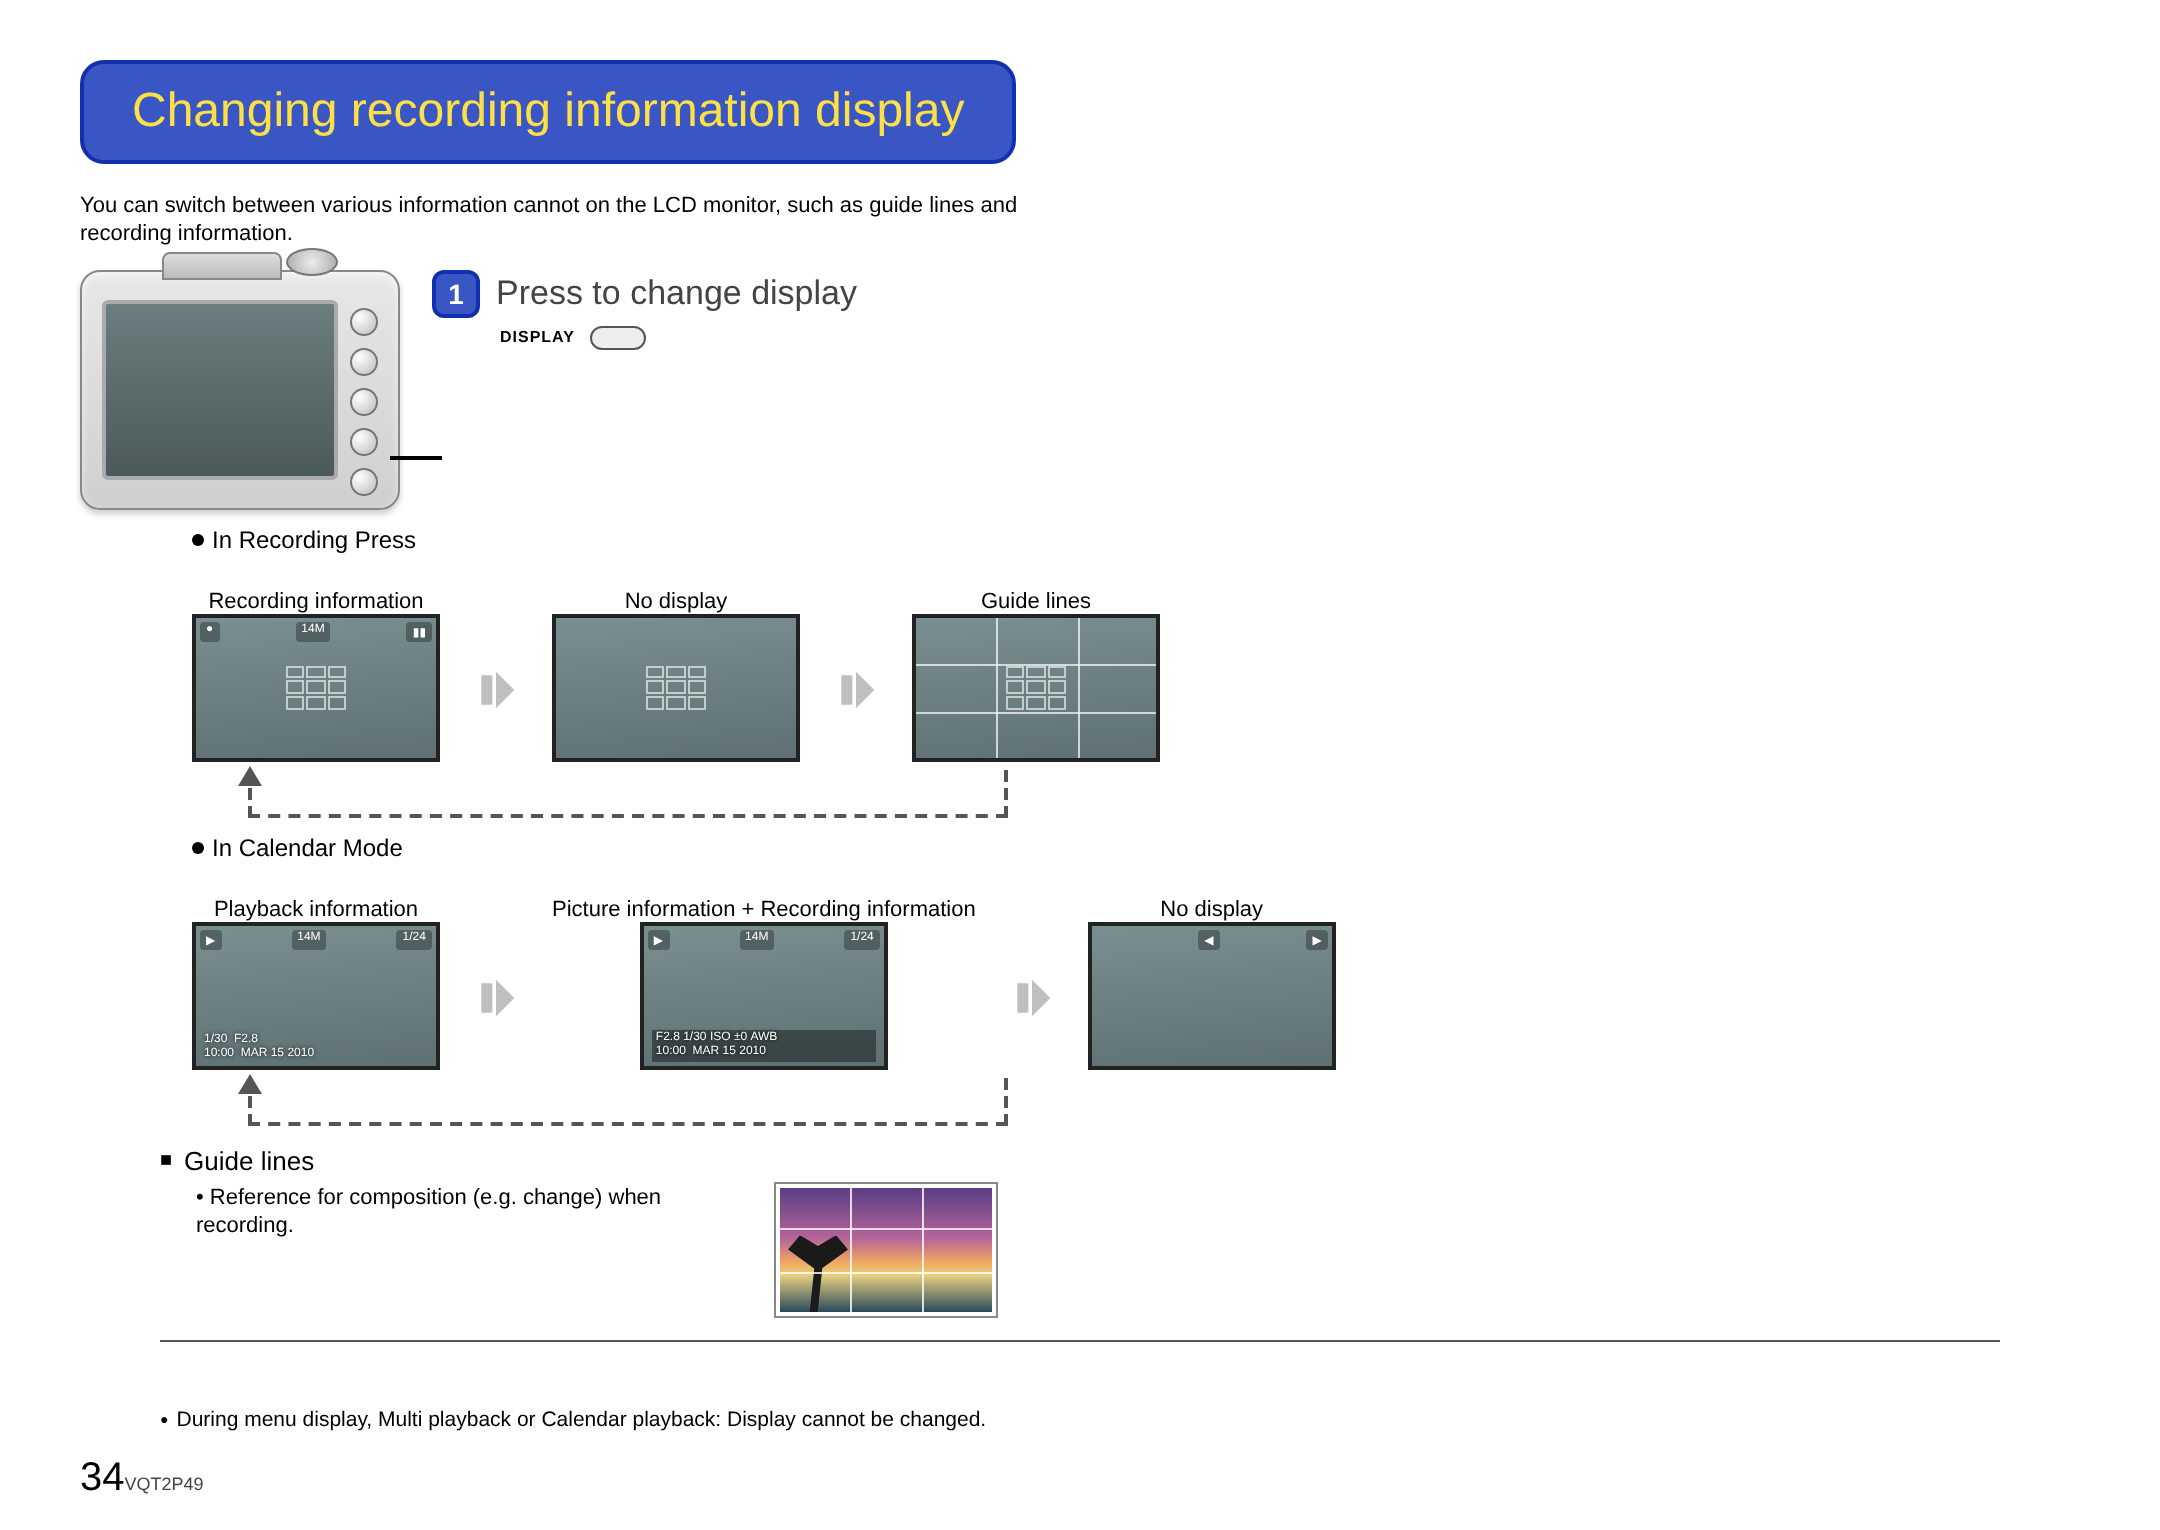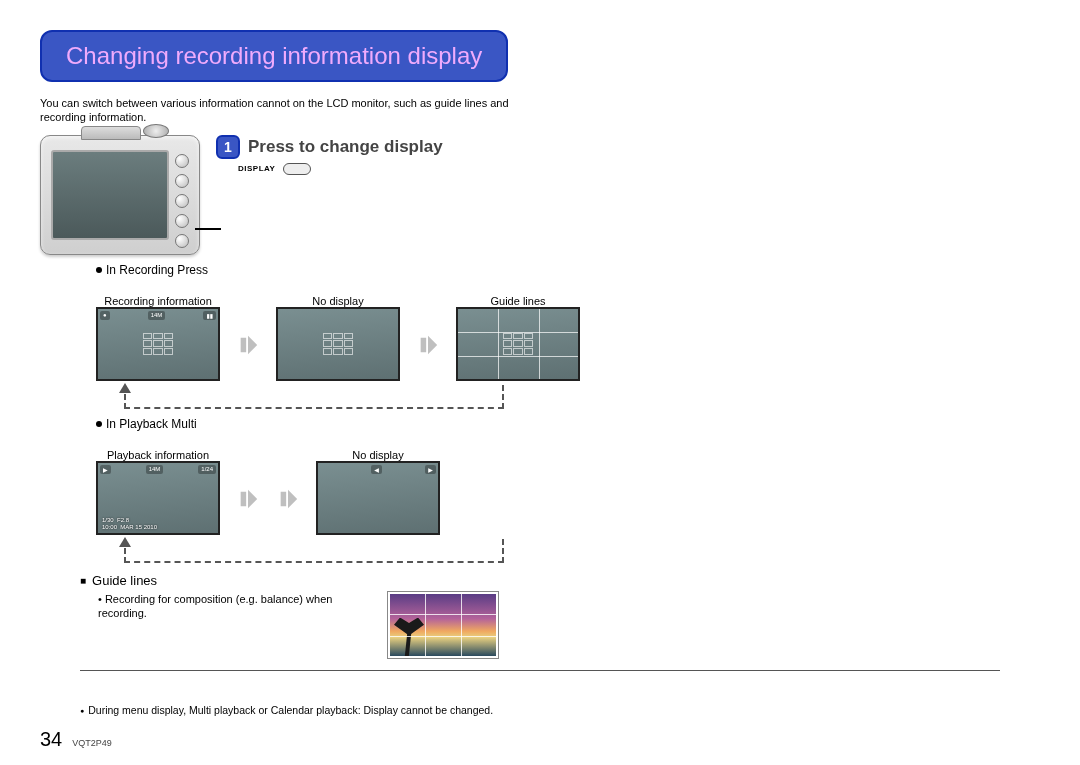--- a/index.html
+++ b/index.html
@@ -8,21 +8,21 @@
     background: #fff;
     width: 1080px;
     height: 765px;
     position: relative;
     padding: 30px 40px 20px 40px;
     color: #000;
   }
   .title-capsule {
     display: inline-block;
     background: #3a56c4;
-    color: #f0abfc;
+    color: #fde047;
     font-size: 24px;
     font-weight: 400;
     padding: 10px 24px;
     border-radius: 12px;
     border: 2px solid #1030b0;
     margin-bottom: 14px;
   }
   .intro {
     font-size: 11px;
     line-height: 1.3;
@@ -95,24 +95,24 @@
   }
   .step-num {
     width: 24px; height: 24px;
     background: #3a56c4;
     border: 2px solid #1030b0;
     border-radius: 6px;
     color: #fff;
     display: flex; align-items: center; justify-content: center;
     font-size: 14px; font-weight: bold;
   }
-  .step-title { font-size: 17px; color: #444; font-weight: 700; }
+  .step-title { font-size: 17px; color: #444; font-weight: 400; }
   .display-btn-row {
     display: flex; align-items: center; gap: 8px;
-    margin-left: 22px;
+    margin-left: 34px;
   }
   .display-label { font-size: 8px; font-weight: bold; letter-spacing: .5px; }
   .pill-btn {
     width: 28px; height: 12px;
     border: 1.5px solid #555;
     border-radius: 7px;
     background: #eee;
   }
   .mode-head {
     font-size: 12px;
@@ -240,21 +240,21 @@
   .notes {
     font-size: 10.5px;
     margin-left: 40px;
     line-height: 1.4;
   }
   .notes li { list-style: none; display:flex; gap:4px;margin-top:32px;}
   .notes li::before{content:'●'; font-size:7px; margin-top:3px;}
   .footer {
     position: absolute;
     bottom: 14px; left: 40px;
-    display: flex; align-items: baseline; gap: 10px;
+    display: flex; align-items: baseline; 
   }
   .page-num { font-size: 20px; font-weight: 400; }
   .doc-code { font-size: 9px; color: #444; text-align: center; }
 </style>
 </head>
 <body>
 
 
 
 <div class="title-capsule">Changing recording information display</div>
@@ -350,59 +350,70 @@
           <i></i>
           <i></i>
           <i></i>
           <i></i>
         </div>
     </div>
   </div>
 </div>
 <div class="loop-line"></div>
 
-<div class="mode-head">In Playback Multi</div>
+<div class="mode-head">In Calendar Mode</div>
 <div class="screens-row">
   <div class="screen-col">
     <div class="screen-label">Playback information</div>
     <div class="screen">
       <div class="icons-top">
           <span>▶</span>
           <span>14M</span>
           <span>1/24</span>
         </div>
       <div class="caption">1/30&nbsp;&nbsp;F2.8<br>10:00&nbsp;&nbsp;MAR 15 2010</div>
     </div>
   </div>
   <div class="arrow">
       <svg viewBox="0 0 24 24">
         <path d="M4 4h6v16H4zM12 2l10 10-10 10z"></path>
       </svg>
     </div>
+  <div class="screen-col">
+    <div class="screen-label" style="white-space:pre-line">Picture information + Recording information</div>
+    <div class="screen">
+      <div class="icons-top">
+          <span>▶</span>
+          <span>14M</span>
+          <span>1/24</span>
+        </div>
+      <div class="caption" style="background:rgba(0,0,0,.4);padding:1px 2px;">F2.8&nbsp;1/30&nbsp;ISO&nbsp;±0&nbsp;AWB<br>10:00&nbsp;&nbsp;MAR 15 2010</div>
+    </div>
+  </div>
   <div class="arrow">
       <svg viewBox="0 0 24 24">
         <path d="M4 4h6v16H4zM12 2l10 10-10 10z"></path>
       </svg>
     </div>
   <div class="screen-col">
     <div class="screen-label">No display</div>
     <div class="screen">
       <div class="icons-top">
           <span style="visibility:hidden">.</span>
           <span>◀</span>
           <span>▶</span>
         </div>
     </div>
   </div>
 </div>
 <div class="loop-line"></div>
 
 <div class="sect-head">Guide lines</div>
 <div class="guide-row">
-  <div class="guide-text">Recording for composition (e.g. balance) when recording.</div>
+  <div class="guide-text">Reference for composition (e.g. change) when recording.</div>
   <div class="guide-img">
     <div class="palm"></div>
   </div>
 </div>
 
 <hr class="sep">
 
 <ul class="notes">
   <li>
       <span>During menu display, Multi playback or Calendar playback: Display cannot be changed.</span>

